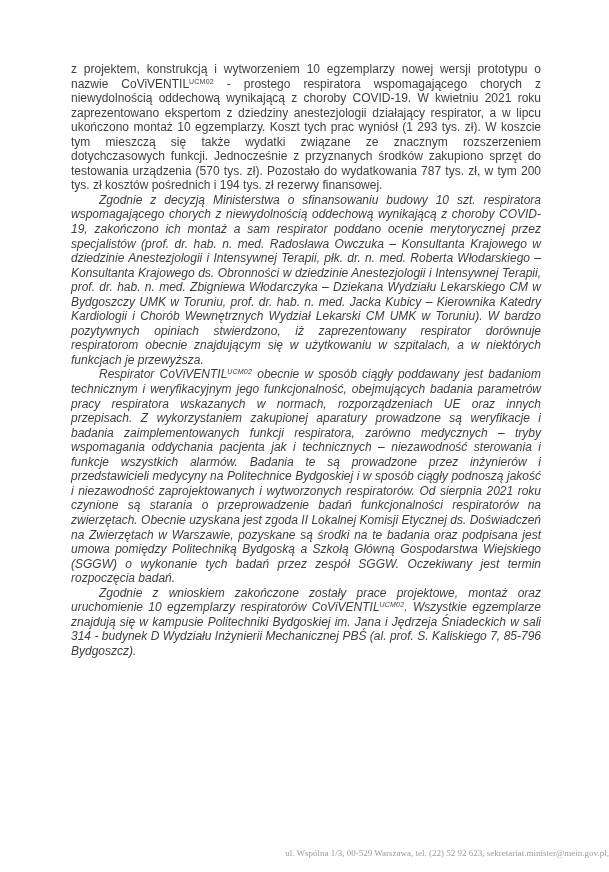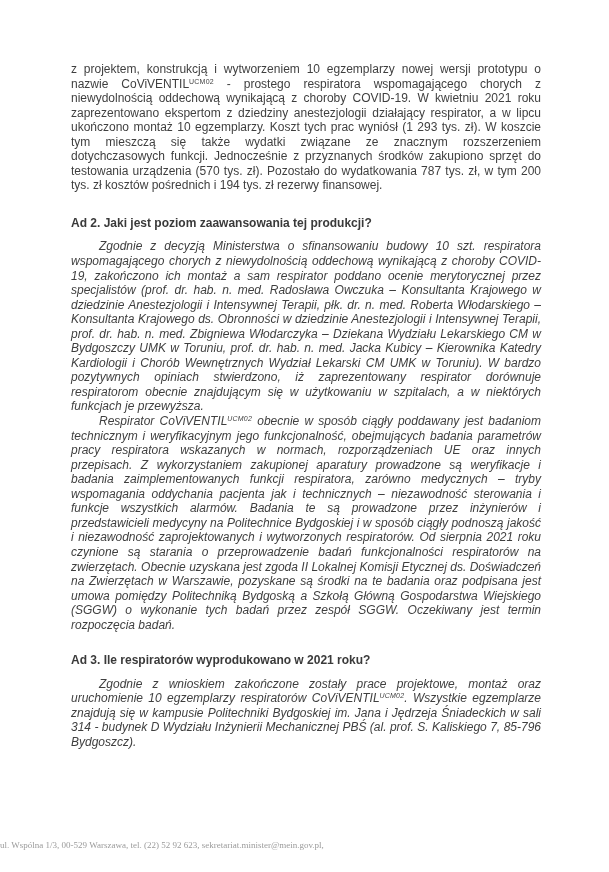--- a/index.html
+++ b/index.html
@@ -45,44 +45,42 @@
   .sup {
     font-size: 7px;
     line-height: 0;
     position: relative;
     top: -4px;
     letter-spacing: 0.2px;
   }
   .footer {
     position: absolute;
     left: 0;
-    bottom: 20px;
+    bottom: 12px;
     width: 100%;
-    text-align: left;
+    text-align: right;
     font-family: "Liberation Serif", serif;
     font-size: 9px;
     line-height: 13.5px;
     color: #9b9b9b;
   }
 </style>
 </head>
 <body>
 
 <div class="page">
   <div class="content">
 
     <p><span>z projektem, konstrukcją i wytworzeniem 10 egzemplarzy nowej wersji prototypu o nazwie CoViVENTIL</span><span class="sup">UCM02</span><span> - prostego respiratora wspomagającego chorych z niewydolnością oddechową wynikającą z choroby COVID-19. W kwietniu 2021 roku zaprezentowano ekspertom z dziedziny anestezjologii działający respirator, a w lipcu ukończono montaż 10 egzemplarzy. Koszt tych prac wyniósł (1 293 tys. zł). W koszcie tym mieszczą się także wydatki związane ze znacznym rozszerzeniem dotychczasowych funkcji. Jednocześnie z przyznanych środków zakupiono sprzęt do testowania urządzenia (570 tys. zł). Pozostało do wydatkowania 787 tys. zł, w tym 200 tys. zł kosztów pośrednich i 194 tys. zł rezerwy finansowej.</span></p>
 
-    <div class="heading">Ad 2. Jaki jest poziom zaawansowania tej produkcji?</div>
 
     <p class="par-indent">Zgodnie z decyzją Ministerstwa o sfinansowaniu budowy 10 szt. respiratora wspomagającego chorych z niewydolnością oddechową wynikającą z choroby COVID-19, zakończono ich montaż a sam respirator poddano ocenie merytorycznej przez specjalistów (prof. dr. hab. n. med. Radosława Owczuka – Konsultanta Krajowego w dziedzinie Anestezjologii i Intensywnej Terapii, płk. dr. n. med. Roberta Włodarskiego – Konsultanta Krajowego ds. Obronności w dziedzinie Anestezjologii i Intensywnej Terapii, prof. dr. hab. n. med. Zbigniewa Włodarczyka – Dziekana Wydziału Lekarskiego CM w Bydgoszczy UMK w Toruniu, prof. dr. hab. n. med. Jacka Kubicy – Kierownika Katedry Kardiologii i Chorób Wewnętrznych Wydział Lekarski CM UMK w Toruniu). W bardzo pozytywnych opiniach stwierdzono, iż zaprezentowany respirator dorównuje respiratorom obecnie znajdującym się w użytkowaniu w szpitalach, a w niektórych funkcjach je przewyższa.</p>
 
     <p class="par-indent"><span>Respirator CoViVENTIL</span><span class="sup">UCM02</span><span> obecnie w sposób ciągły poddawany jest badaniom technicznym i weryfikacyjnym jego funkcjonalność, obejmujących badania parametrów pracy respiratora wskazanych w normach, rozporządzeniach UE oraz innych przepisach. Z wykorzystaniem zakupionej aparatury prowadzone są weryfikacje i badania zaimplementowanych funkcji respiratora, zarówno medycznych – tryby wspomagania oddychania pacjenta jak i technicznych – niezawodność sterowania i funkcje wszystkich alarmów. Badania te są prowadzone przez inżynierów i przedstawicieli medycyny na Politechnice Bydgoskiej i w sposób ciągły podnoszą jakość i niezawodność zaprojektowanych i wytworzonych respiratorów. Od sierpnia 2021 roku czynione są starania o przeprowadzenie badań funkcjonalności respiratorów na zwierzętach. Obecnie uzyskana jest zgoda II Lokalnej Komisji Etycznej ds. Doświadczeń na Zwierzętach w Warszawie, pozyskane są środki na te badania oraz podpisana jest umowa pomiędzy Politechniką Bydgoską a Szkołą Główną Gospodarstwa Wiejskiego (SGGW) o wykonanie tych badań przez zespół SGGW. Oczekiwany jest termin rozpoczęcia badań.</span></p>
 
-    <div class="heading heading-2">Ad 3. Ile respiratorów wyprodukowano w 2021 roku?</div>
 
     <p class="par-indent"><span>Zgodnie z wnioskiem zakończone zostały prace projektowe, montaż oraz uruchomienie 10 egzemplarzy respiratorów CoViVENTIL</span><span class="sup">UCM02</span><span>. Wszystkie egzemplarze znajdują się w kampusie Politechniki Bydgoskiej im. Jana i Jędrzeja Śniadeckich w sali 314 - budynek D Wydziału Inżynierii Mechanicznej PBŚ (al. prof. S. Kaliskiego 7, 85-796 Bydgoszcz).</span></p>
 
   </div>
 
   <div class="footer">
     <div>ul. Wspólna 1/3, 00-529 Warszawa, tel. (22) 52 92 623, sekretariat.minister@mein.gov.pl,</div>
   </div>
 </div>
 

